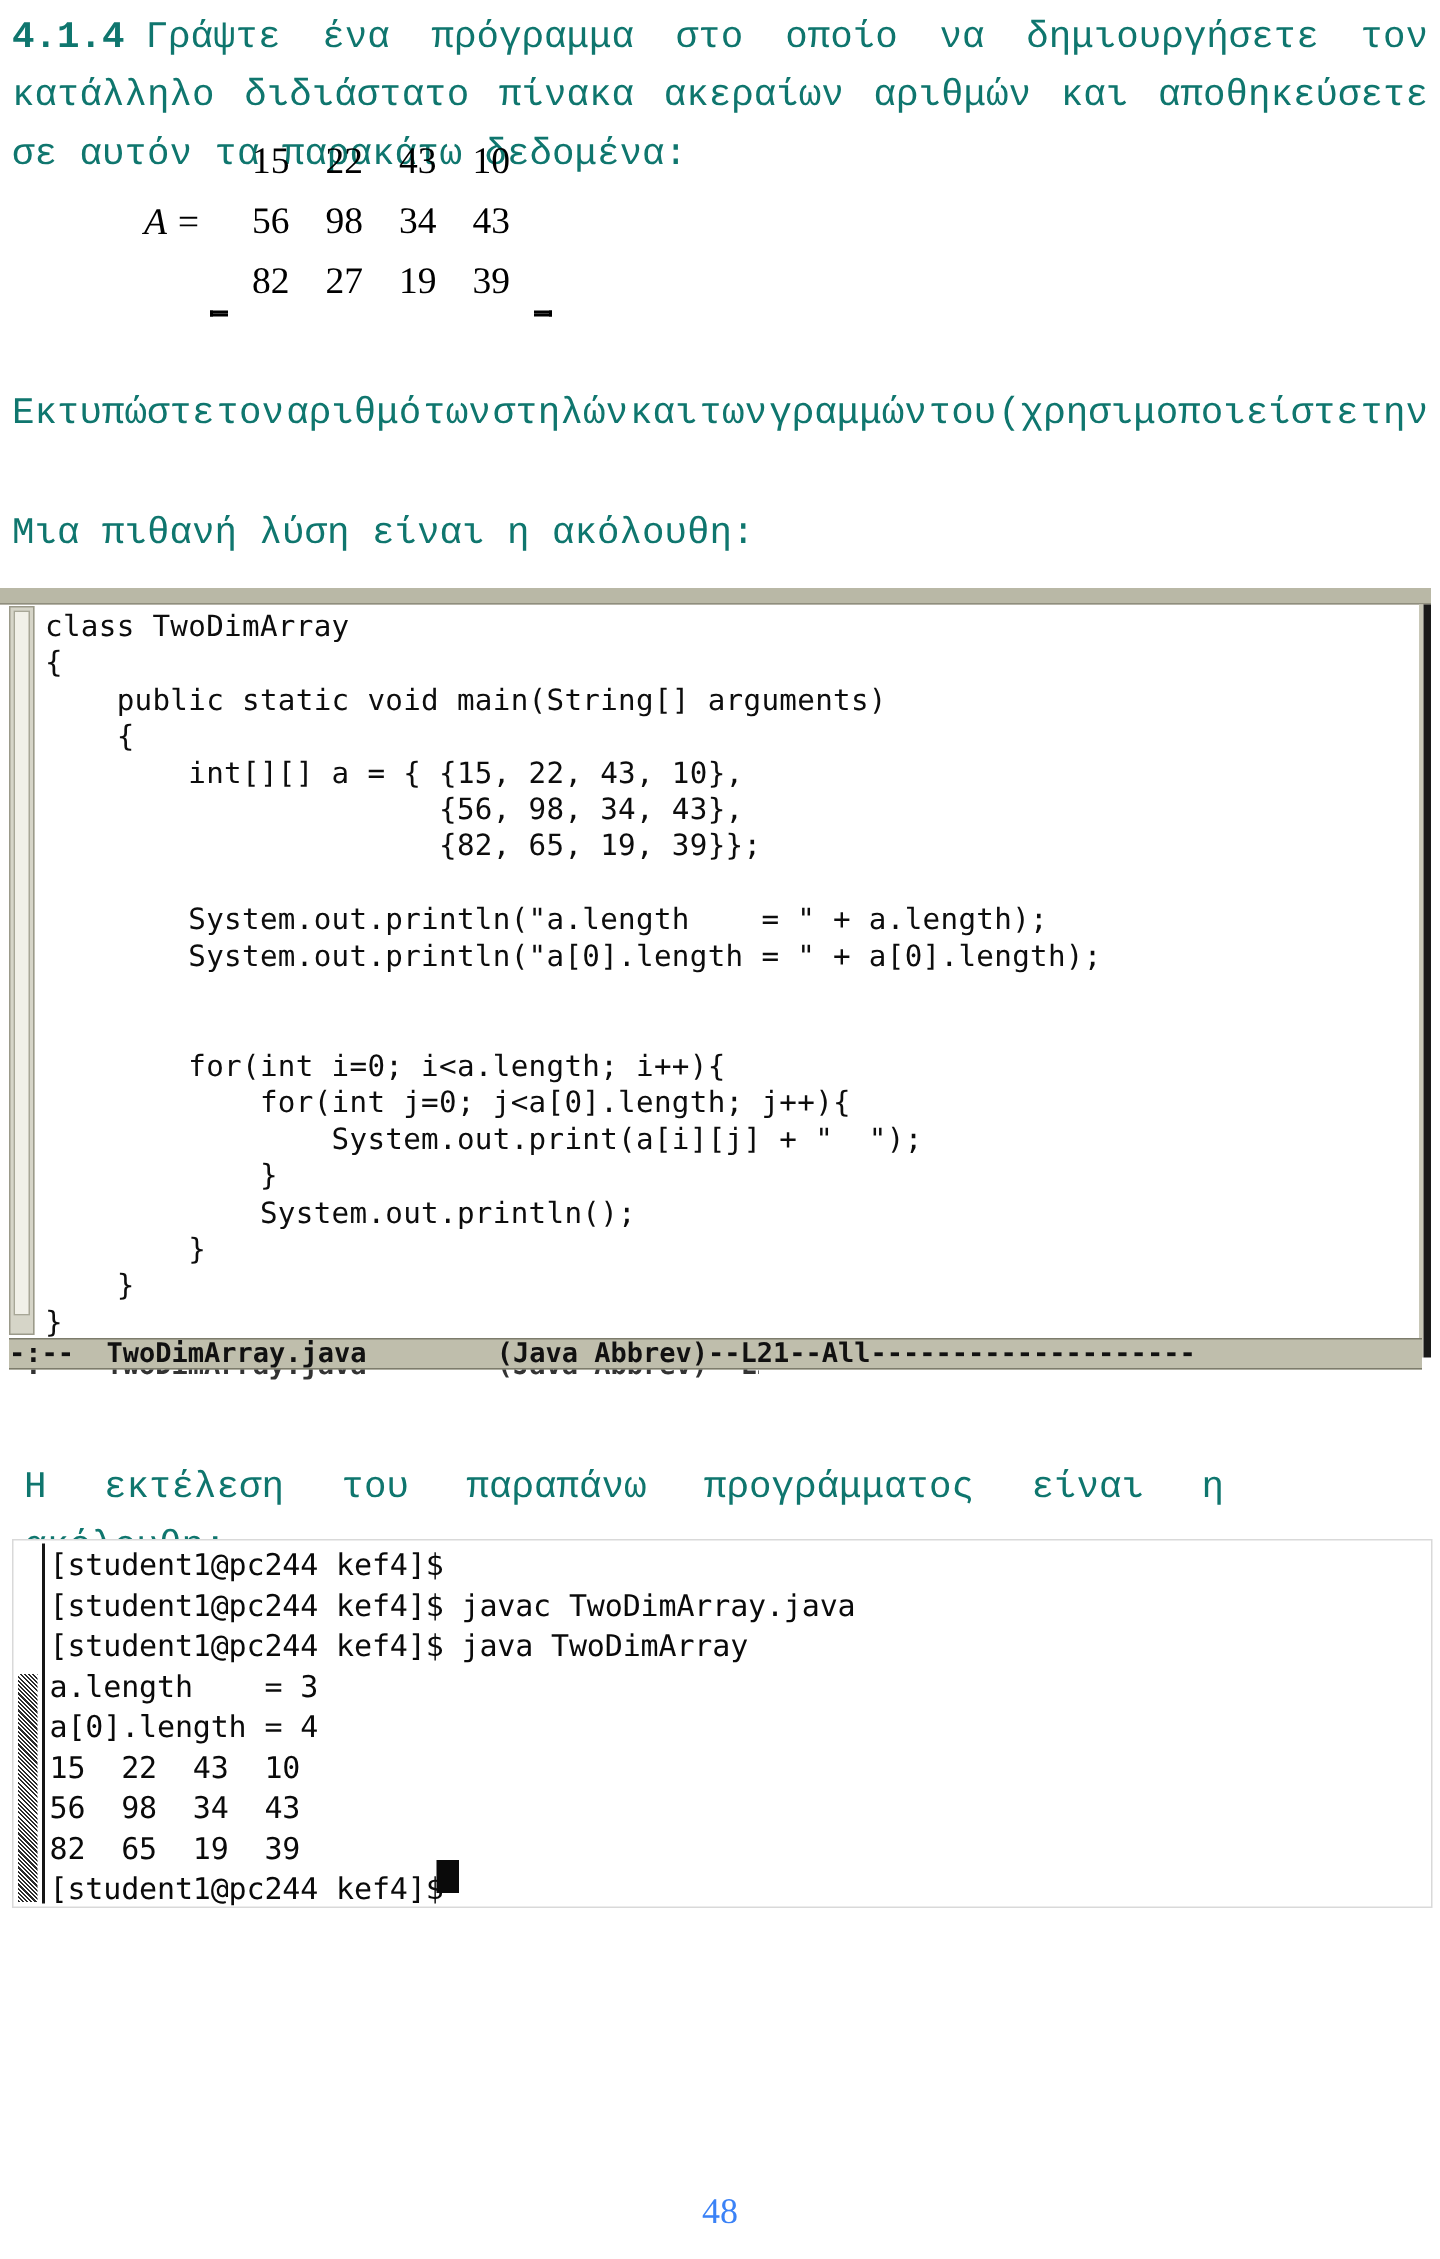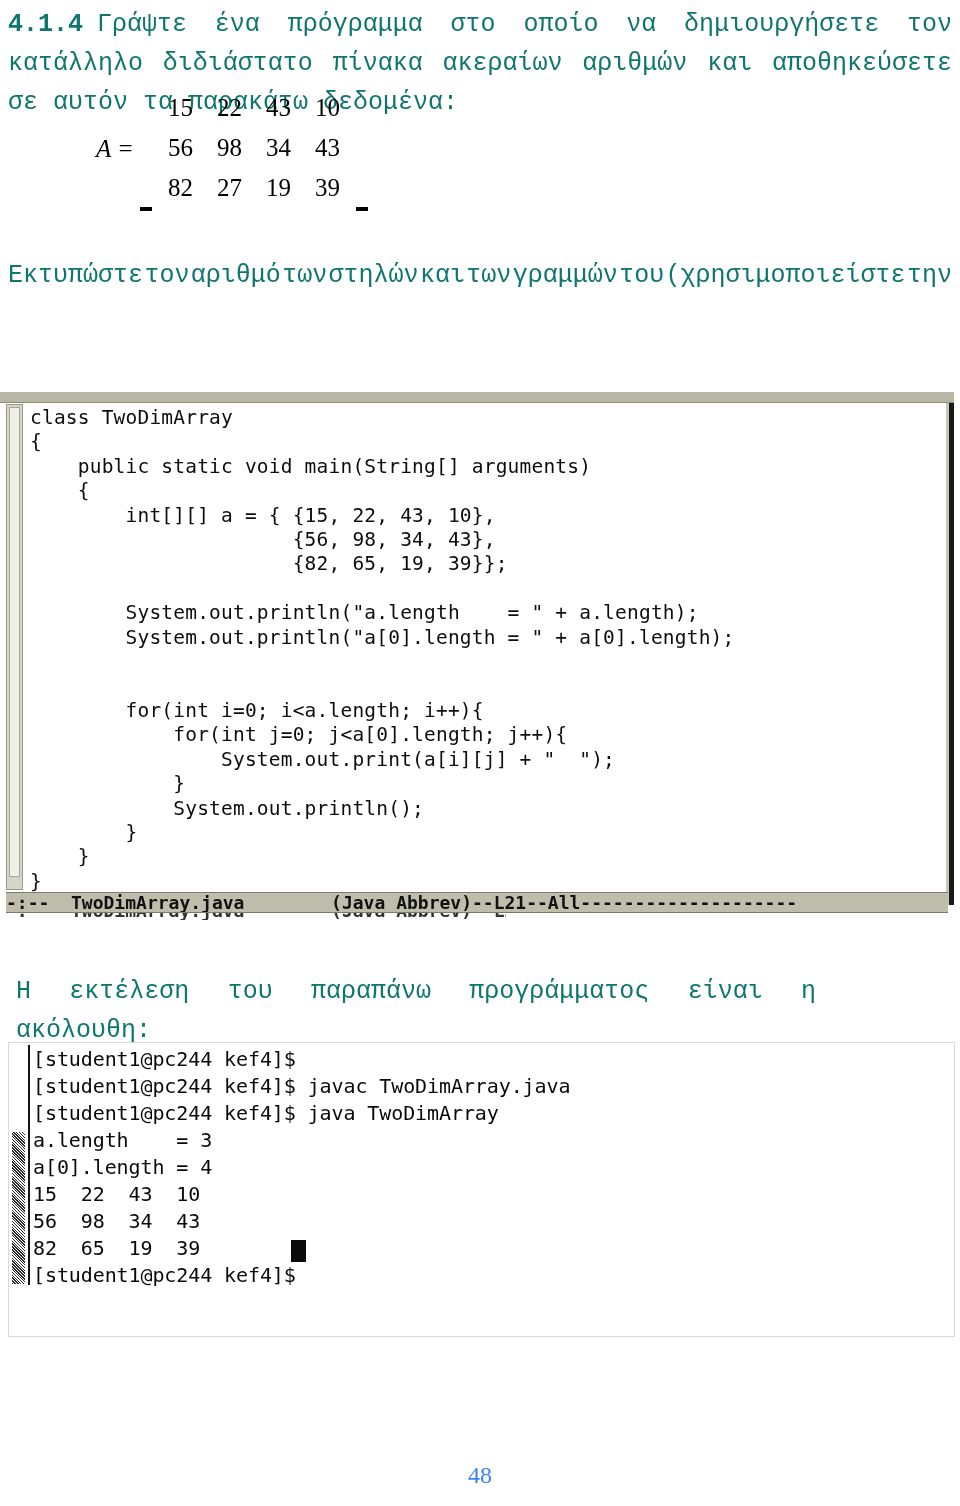--- a/index.html
+++ b/index.html
@@ -206,25 +206,24 @@
     white-space: pre;
   }
   #emacs-modeline-ghost span { display: block; margin-top: -12px; }
 
   
   #terminal-window {
     position: absolute;
     left: 8px;
     top: 1026px;
     width: 947px;
-    height: 295px;
+    height: 246px;
     background: #ffffff;
     border: 1px solid #d9d9d9;
     box-sizing: border-box;
-    margin-top: 16px;
   }
   #terminal-scrollbar {
     position: absolute;
     left: 3px;
     top: 3px;
     width: 14px;
     height: 238px;
     background: #ffffff;
   }
   #terminal-scroll-track {
@@ -317,20 +316,21 @@
       <span>στηλών</span>
       <span>και</span>
       <span>των</span>
       <span>γραμμών</span>
       <span>του</span>
       <span>(χρησιμοποιείστε</span>
       <span>την</span>
     </div>
   </div>
 
+  <div class="prose" id="para-solution">Μια πιθανή λύση είναι η ακόλουθη:</div>
 
   <div id="emacs-window">
     <div id="emacs-topbar"></div>
     <div id="emacs-scrollbar">
       <div id="emacs-scrollbar-thumb"></div>
     </div>
     <pre id="emacs-code">class TwoDimArray
 {
     public static void main(String[] arguments)
     {

